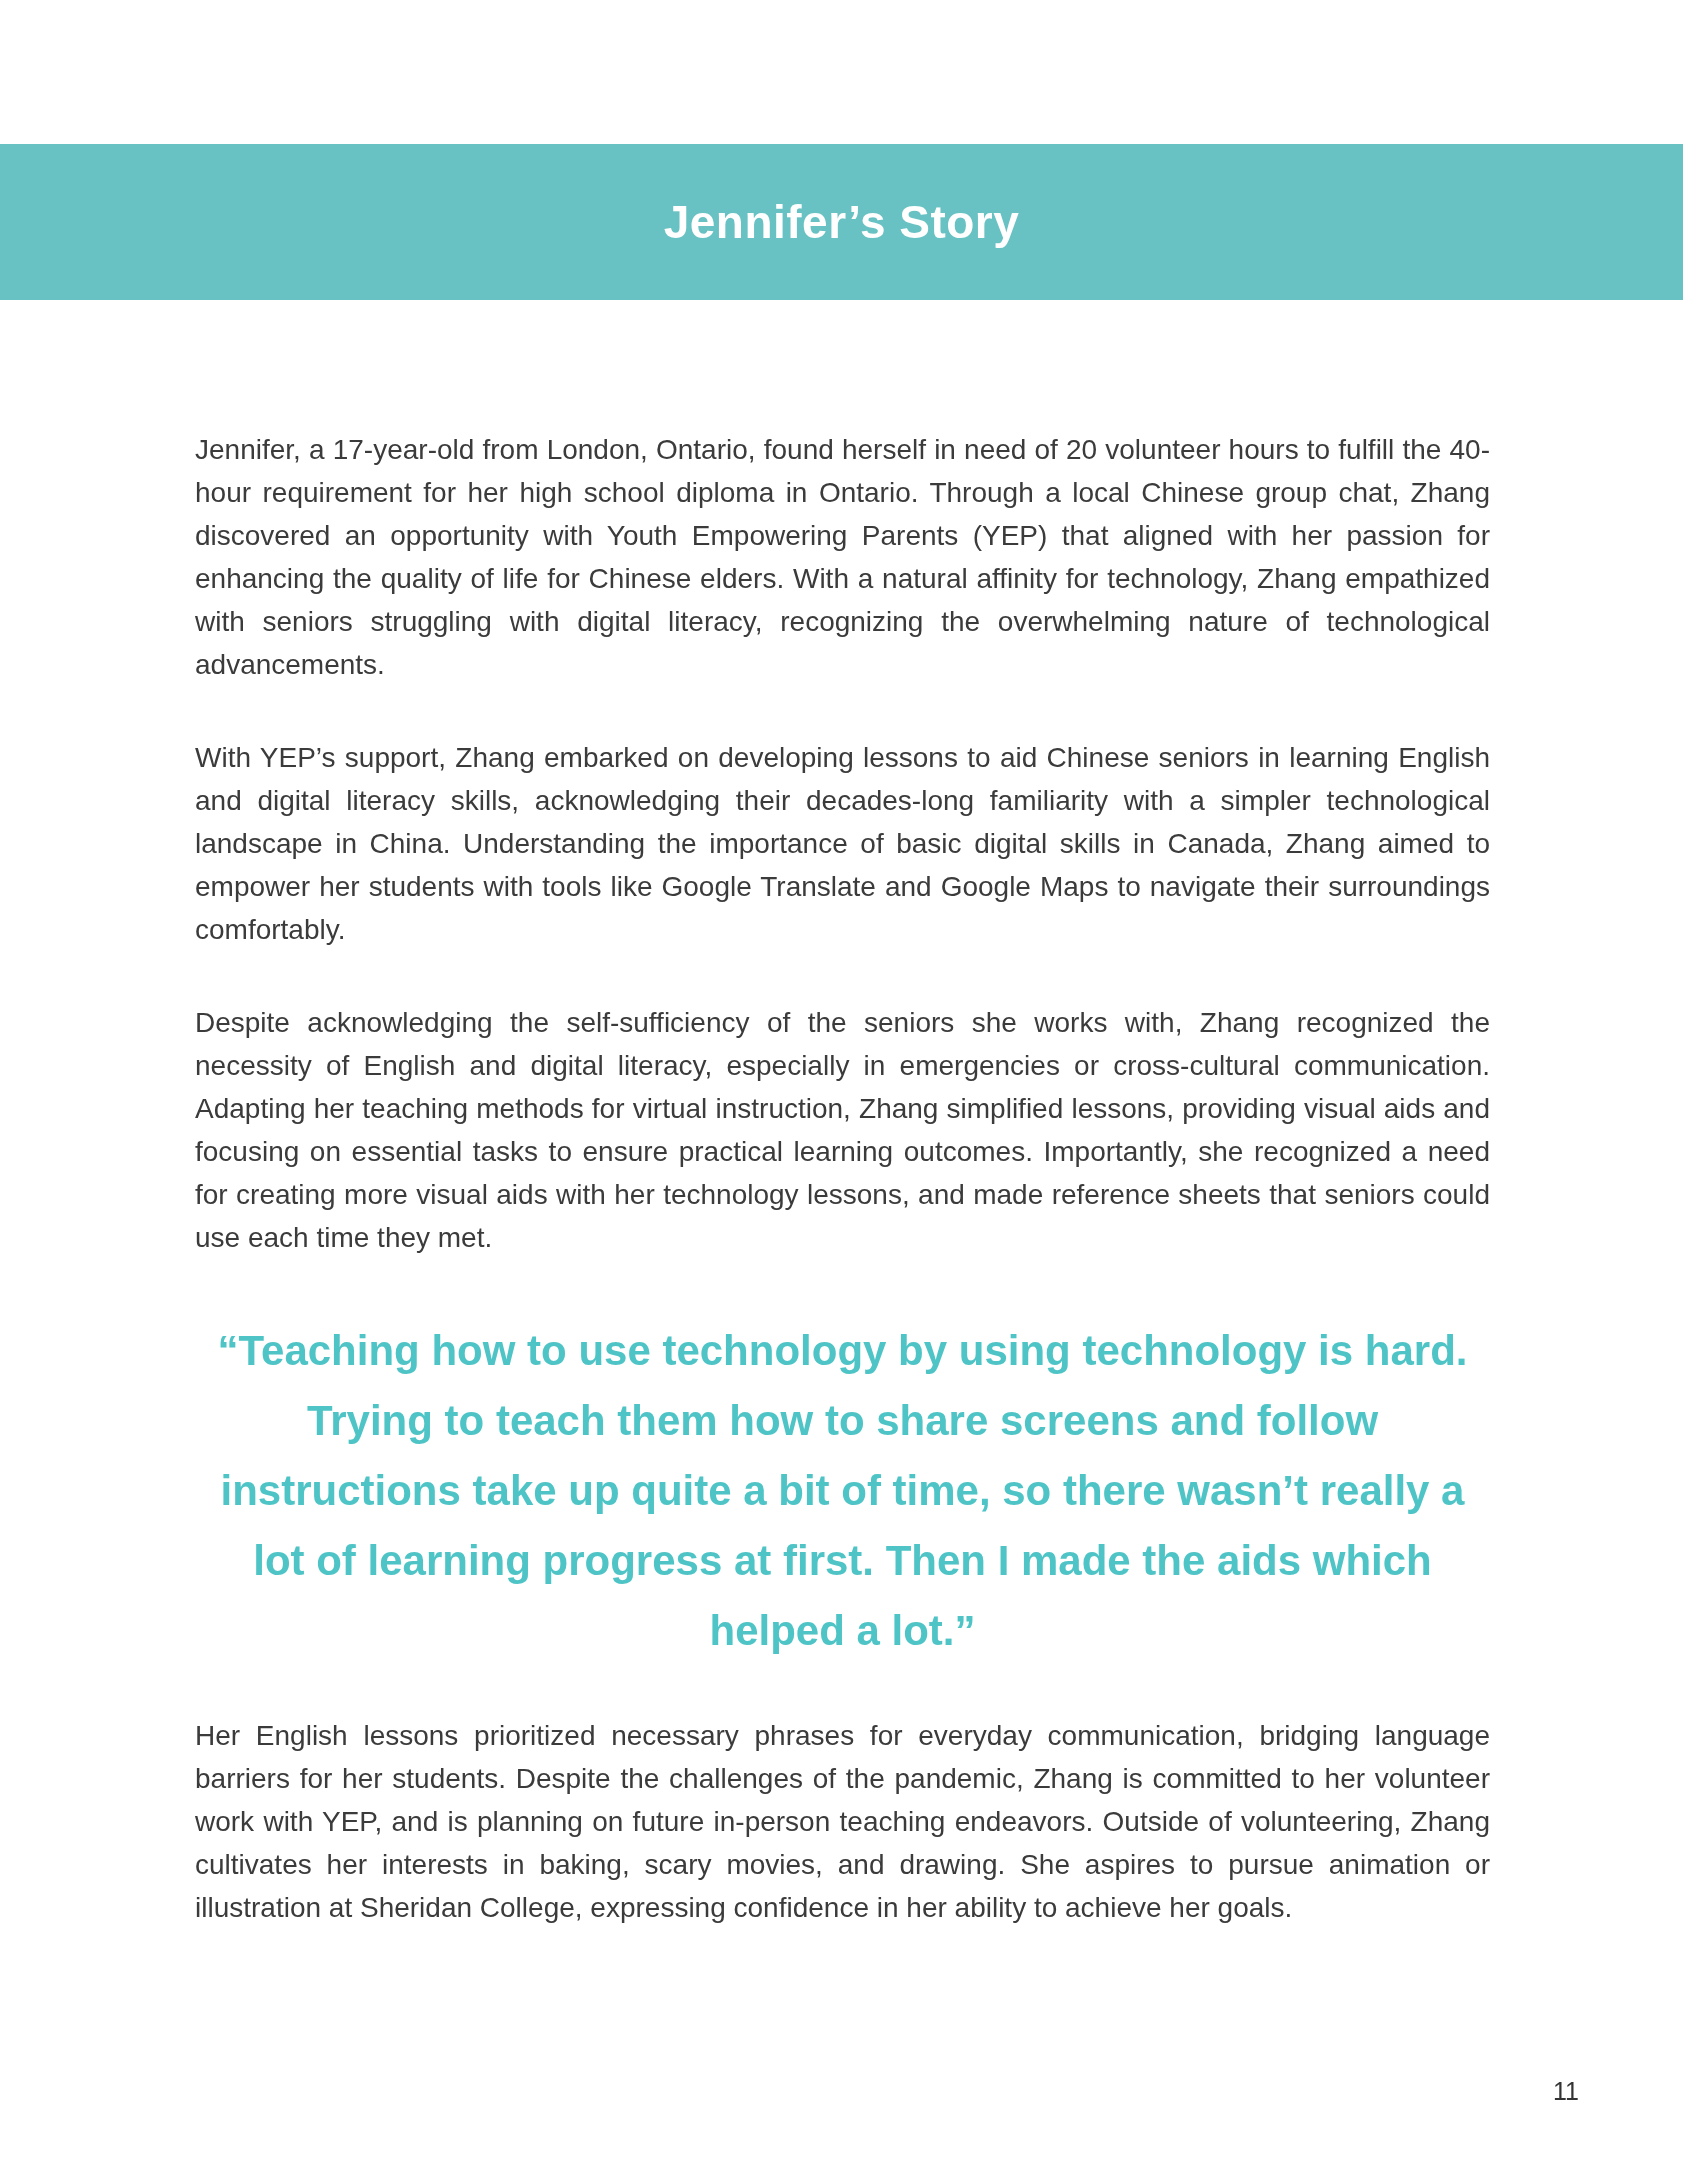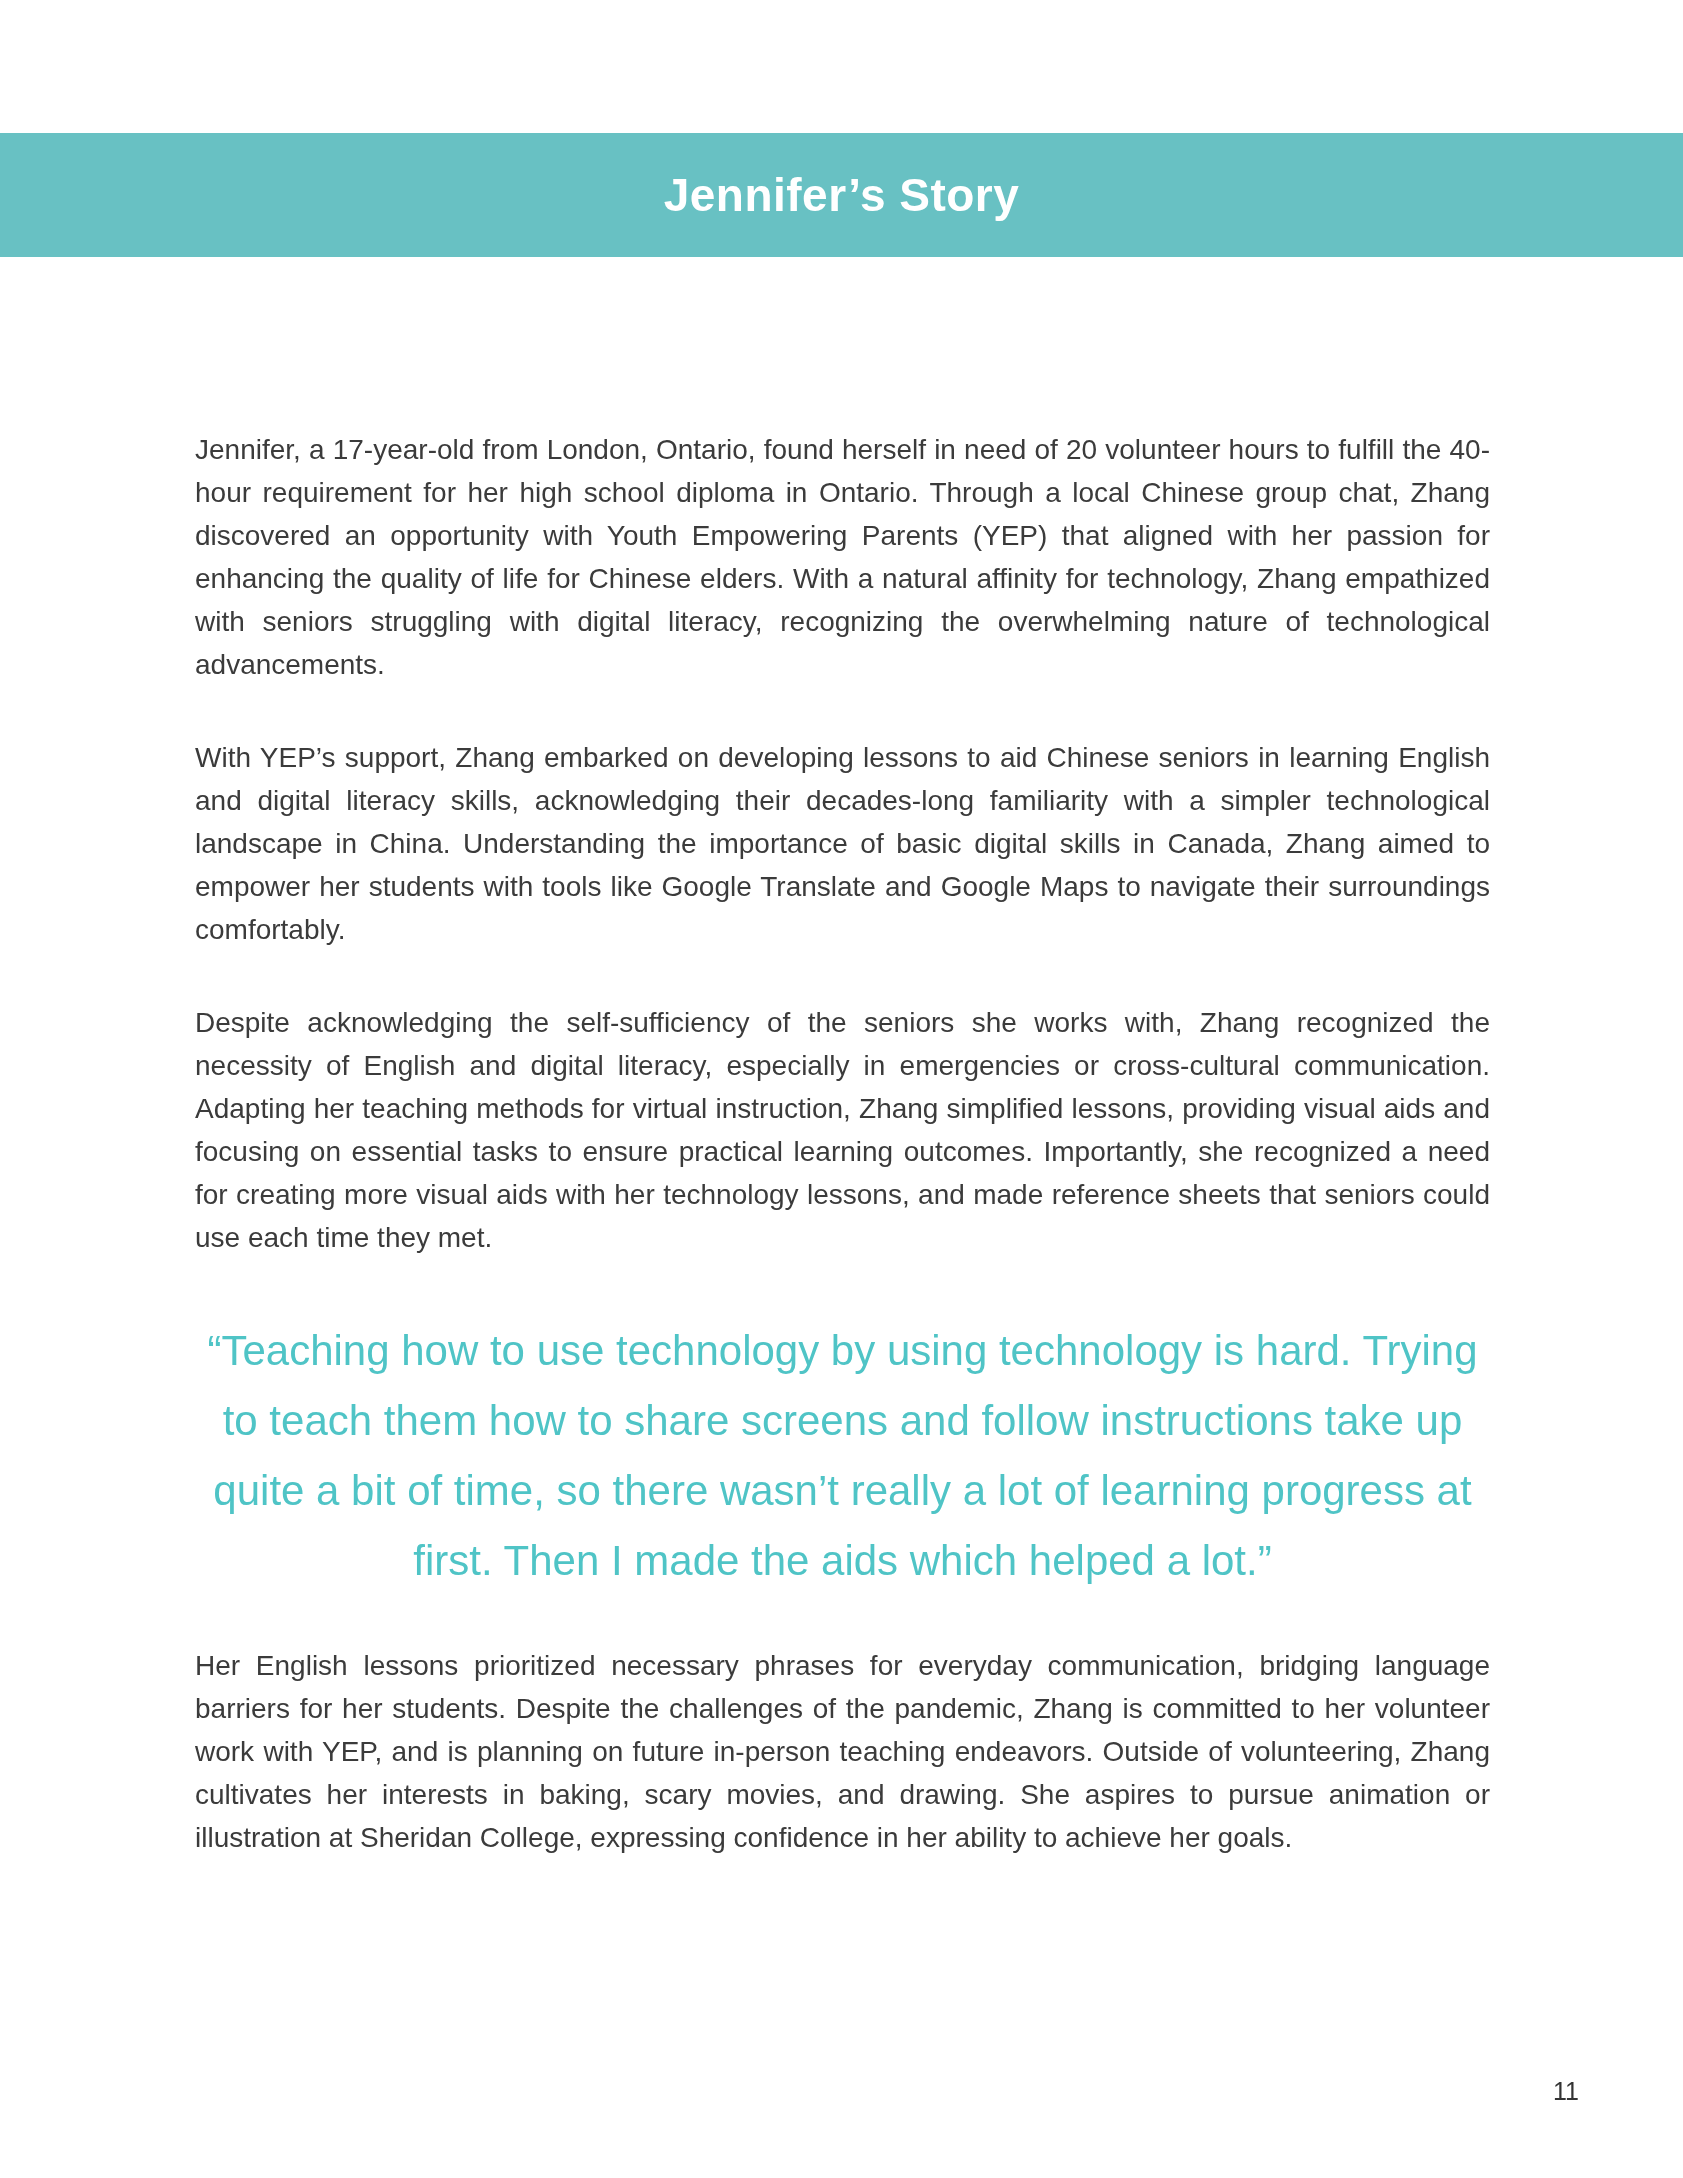--- a/index.html
+++ b/index.html
@@ -10,24 +10,24 @@
   .page {
     position: relative;
     width: 1683px;
     height: 2178px;
     background: #ffffff;
     font-family: "Liberation Sans", sans-serif;
     overflow: hidden;
   }
   .banner {
     position: absolute;
-    top: 133px;
+    top: 144px;
     left: 0;
     width: 100%;
-    height: 124px;
+    height: 156px;
     background: #68c1c3;
     display: flex;
     align-items: center;
     justify-content: center;
   }
   .banner h1 {
     margin: 0;
     color: #ffffff;
     font-size: 46px;
     font-weight: bold;
@@ -49,21 +49,21 @@
     -webkit-hyphens: auto;
   }
   .content p.body-paragraph:last-child {
     margin-bottom: 0;
   }
   blockquote.pull-quote {
     margin: 57px 0 48px 0;
     padding: 0;
     font-size: 42px;
     line-height: 70px;
-    font-weight: normal;
+    font-weight: bold;
     color: #4fc4c6;
     text-align: center;
   }
   .page-footer {
     position: absolute;
     right: 104px;
     top: 2077px;
     text-align: right;
   }
   .page-number {

